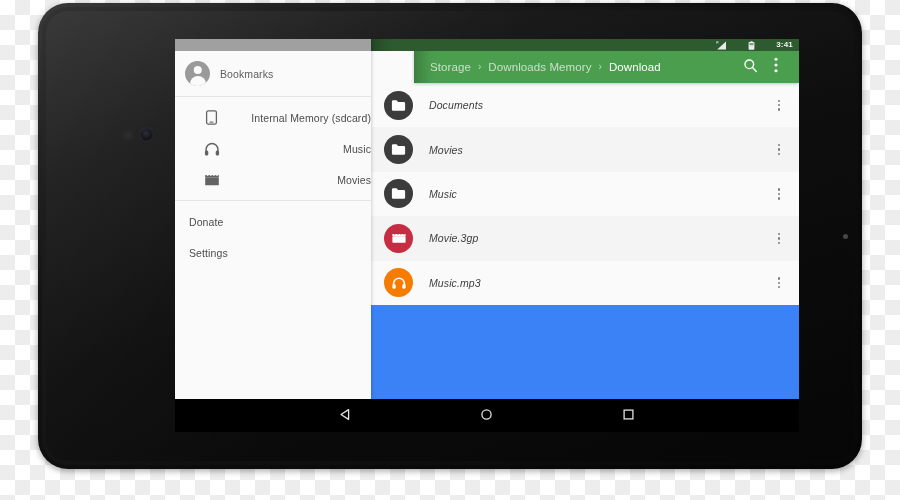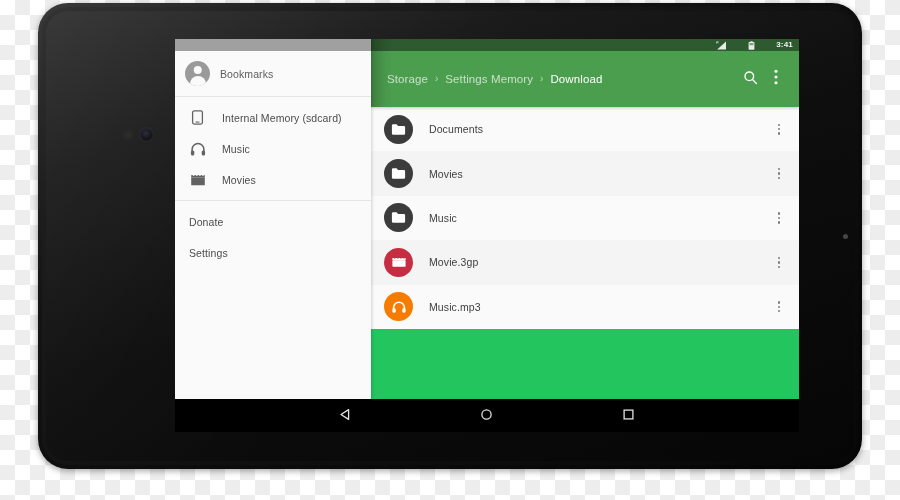--- a/index.html
+++ b/index.html
@@ -163,22 +163,23 @@
   .drawer-group {
     padding-top: 5px;
     padding-bottom: 5px;
     border-bottom: 1px solid #e4e4e4;
   }
   .drawer-group.no-border { border-bottom: none; }
   .drawer-item {
     height: 31px;
     display: flex;
     align-items: center;
-    padding-left: 14px;
+    padding-left: 28px;
     cursor: default;
+    justify-content: space-between;
   }
   .drawer-icon {
     width: 17px;
     height: 17px;
     flex: 0 0 auto;
     display: flex;
     align-items: center;
     justify-content: center;
     color: #636363;
   }
@@ -221,29 +222,30 @@
   }
   .sb-icon { display: flex; align-items: center; color: #e8ece8; }
   .sb-clock {
     font-size: 8px;
     font-weight: bold;
     color: #f0f3f0;
     letter-spacing: 0.2px;
     line-height: 1;
   }
   #app-bar {
-    height: 56px;
+    height: 32px;
     background: #4c9e4f;
     display: flex;
     align-items: center;
     padding-left: 16px;
     padding-right: 10px;
     position: relative;
     z-index: 1;
     box-shadow: 0 1px 3px rgba(0,0,0,0.22);
+    margin-left: 43px;
   }
   #app-bar::before {
     content: "";
     position: absolute;
     left: 0; top: 0; bottom: 0;
     width: 22px;
     background: linear-gradient(90deg, rgba(0,0,0,0.20) 0%, rgba(0,0,0,0.05) 60%, rgba(0,0,0,0) 100%);
     pointer-events: none;
   }
   #status-bar::before {
@@ -284,21 +286,22 @@
     display: flex;
     align-items: center;
     justify-content: center;
     color: #ffffff;
     position: relative;
     z-index: 1;
   }
   #file-list {
     flex: 1 1 auto;
     overflow: hidden;
-    background: #22c55e;
+    background: #3b82f6;
+    font-style: italic;
   }
   .file-row {
     height: 44.4px;
     display: flex;
     align-items: center;
     padding-left: 13px;
     padding-right: 10px;
     background: #fafafa;
   }
   .file-row:nth-child(even) { background: #f4f4f4; }
@@ -447,21 +450,21 @@
               <rect x="1.5" y="2.0" width="4.0" height="2.2" fill="#2d5a2f" opacity="0.55"></rect>
             </svg>
           </span>
           <span class="sb-clock">3:41</span>
         </div>
 
         <div id="app-bar">
           <div id="breadcrumb">
             <span class="crumb">Storage</span>
             <span class="crumb-sep">›</span>
-            <span class="crumb">Settings Memory</span>
+            <span class="crumb">Downloads Memory</span>
             <span class="crumb-sep">›</span>
             <span class="crumb current">Download</span>
           </div>
 
           <div class="appbar-action">
             <span>
               <svg width="15" height="15" viewBox="0 0 15 15" fill="none" stroke="currentColor" stroke-width="1.4">
                 <circle cx="6.3" cy="6.3" r="4.3"></circle>
                 <line x1="9.5" y1="9.6" x2="13.4" y2="13.5" stroke-linecap="round"></line>
               </svg>

